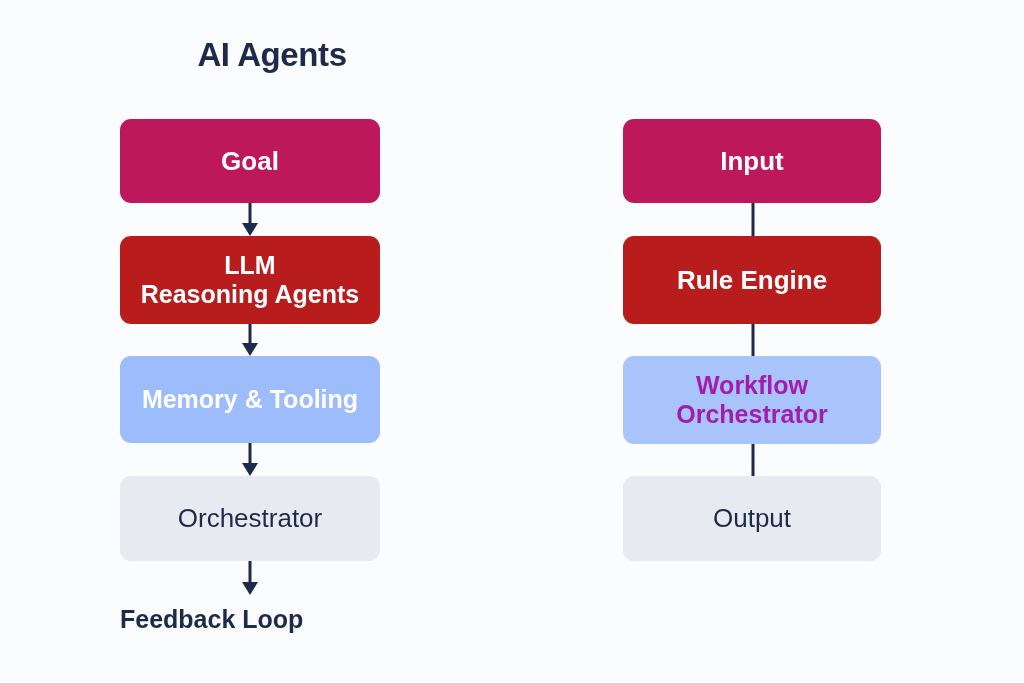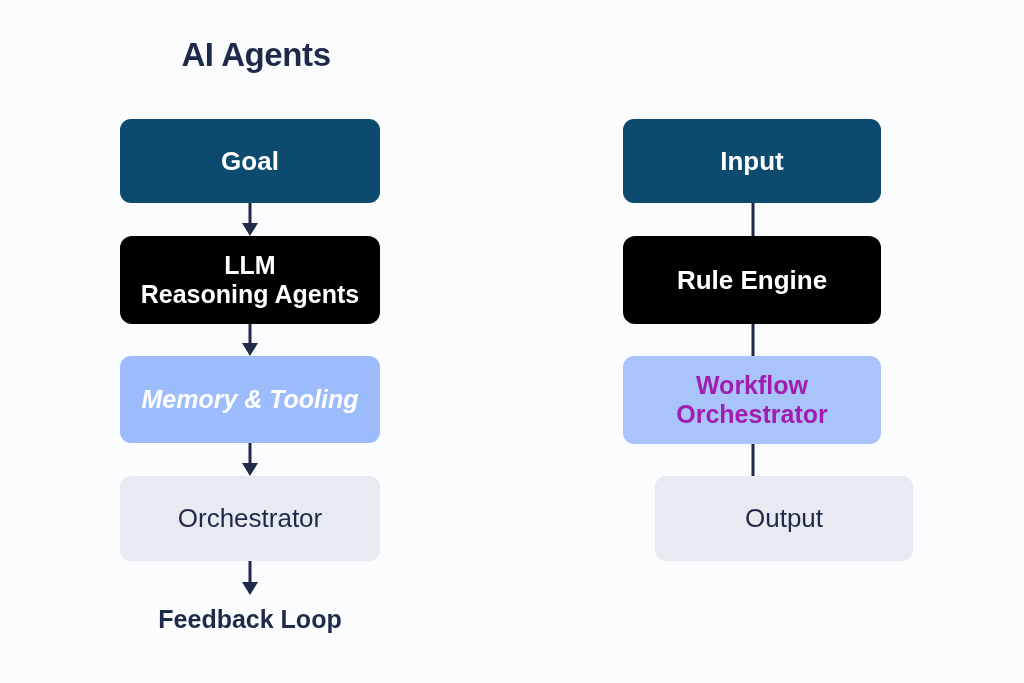--- a/index.html
+++ b/index.html
@@ -27,21 +27,21 @@
     top: 0;
     height: 683px;
   }
   .column-left  { left: 0px;   width: 512px; }
   .column-right { left: 512px; width: 512px; }
 
   
   .col-title {
     position: absolute;
     top: 38px;
-    left: 0;
+    left: 16px;
     width: 100%;
     text-align: center;
     font-size: 33px;
     font-weight: bold;
     letter-spacing: -0.4px;
     color: #1e2a4a;
     line-height: 1;
   }
 
   
@@ -58,51 +58,48 @@
   }
   .node .line1,
   .node .line2 {
     display: block;
     line-height: 1.16;
     white-space: nowrap;
   }
 
   
   .tone-dark {
-    background: #0c4a6e;
+    background: #be185d;
     color: #ffffff;
     font-weight: bold;
   }
   .tone-mid {
-    background: #000000;
+    background: #b91c1c;
     color: #ffffff;
     font-weight: bold;
-    border-radius: 12px;
   }
   .tone-light {
     background: #9dbcfb;
     color: #ffffff;
     font-weight: bold;
-    font-style: italic;
   }
   .tone-light-dark-text {
     background: #a8c4fb;
     color: #a21caf;
     font-weight: bold;
   }
   .tone-grey {
     background: #e8eaf1;
     color: #1e2a4a;
     font-weight: normal;
   }
 
   
   .text-node {
     position: absolute;
-    text-align: center;
     font-weight: bold;
     color: #1e2a4a;
     z-index: 3;
     white-space: nowrap;
   }
 
   
   .connector {
     position: absolute;
     z-index: 1;
@@ -190,19 +187,19 @@
 
     <div class="node tone-mid" style="left:111px; top:236px; width:258px; height:88px; font-size:26px;">
       <span class="line1">Rule Engine</span>
     </div>
 
     <div class="node tone-light-dark-text" style="left:111px; top:356px; width:258px; height:88px; font-size:25px;">
       <span class="line1">Workflow</span>
       <span class="line2">Orchestrator</span>
     </div>
 
-    <div class="node tone-grey" style="left:111px; top:476px; width:258px; height:85px; font-size:26px;margin-left:32px;">
+    <div class="node tone-grey" style="left:111px; top:476px; width:258px; height:85px; font-size:26px;">
       <span class="line1">Output</span>
     </div>
 
   </div>
 
 </div>
 
 </body></html>

